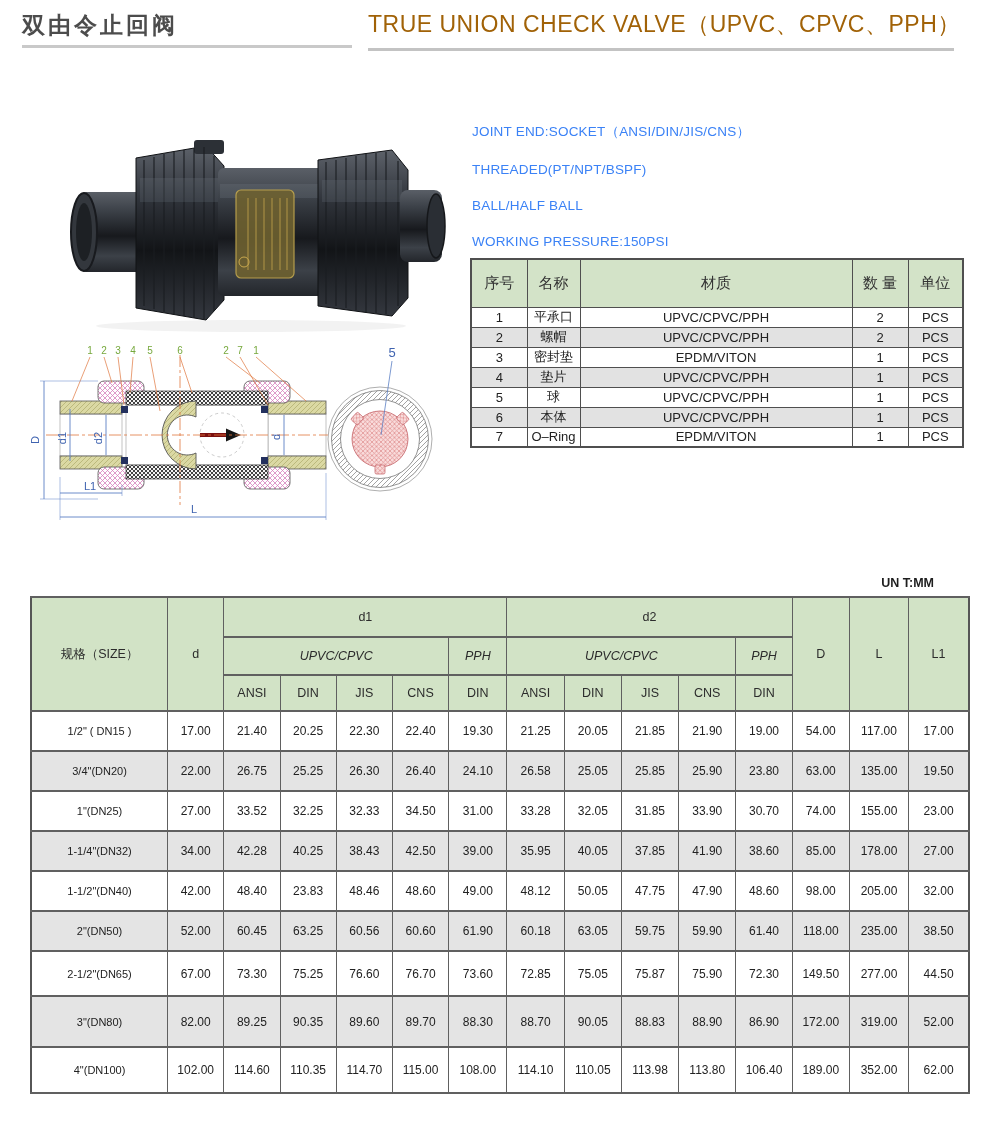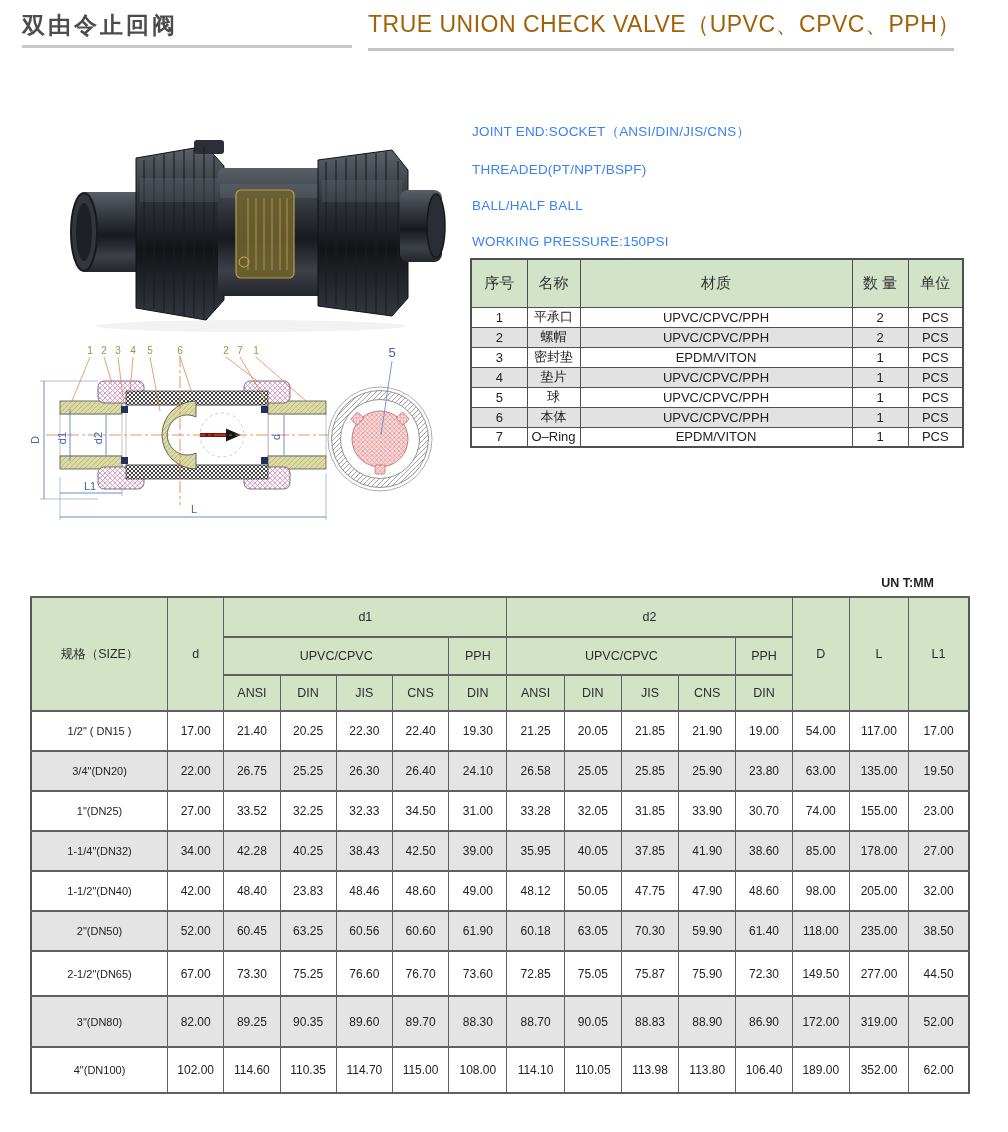--- a/index.html
+++ b/index.html
@@ -30,21 +30,21 @@
 
   
   .unit-note { position:absolute; right:74px; top:576px; font-size:12.5px; font-weight:700; color:#1e1e1e; }
 
   
   .dims-wrap { position:absolute; left:30px; top:596px; }
   table.dims { border-collapse:collapse; table-layout:fixed; width:940px; border:2px solid #565656; }
   .dims th { background:#d2e3c6; font-weight:400; font-size:12.5px; color:#2c2c2c;
              border:solid #606060; border-width:2px 1px; }
   .dims thead tr.h1 th { height:40px; }
-  .dims thead tr.h2 th { height:38px; }
+  .dims thead tr.h2 th { height:38px;font-style:italic; }
   .dims thead tr.h3 th { height:36px; }
   .dims td { text-align:center; font-size:12px; color:#222; height:40px;
              border:solid #606060; border-width:2px 1px; }
   .dims td:first-child { font-size:11px; }
   .dims tbody tr:nth-child(even) td { background:#e4e4e4; }
   .dims tbody tr:nth-child(7) td { height:45px; }
   .dims tbody tr:nth-child(8) td { height:51px; }
   .dims tbody tr:nth-child(9) td { height:46px; }
 
   
@@ -489,21 +489,21 @@
           <tr>
             <td>2"(DN50)</td>
             <td>52.00</td>
             <td>60.45</td>
             <td>63.25</td>
             <td>60.56</td>
             <td>60.60</td>
             <td>61.90</td>
             <td>60.18</td>
             <td>63.05</td>
-            <td>70.30</td>
+            <td>59.75</td>
             <td>59.90</td>
             <td>61.40</td>
             <td>118.00</td>
             <td>235.00</td>
             <td>38.50</td>
           </tr>
           <tr>
             <td>2-1/2"(DN65)</td>
             <td>67.00</td>
             <td>73.30</td>

